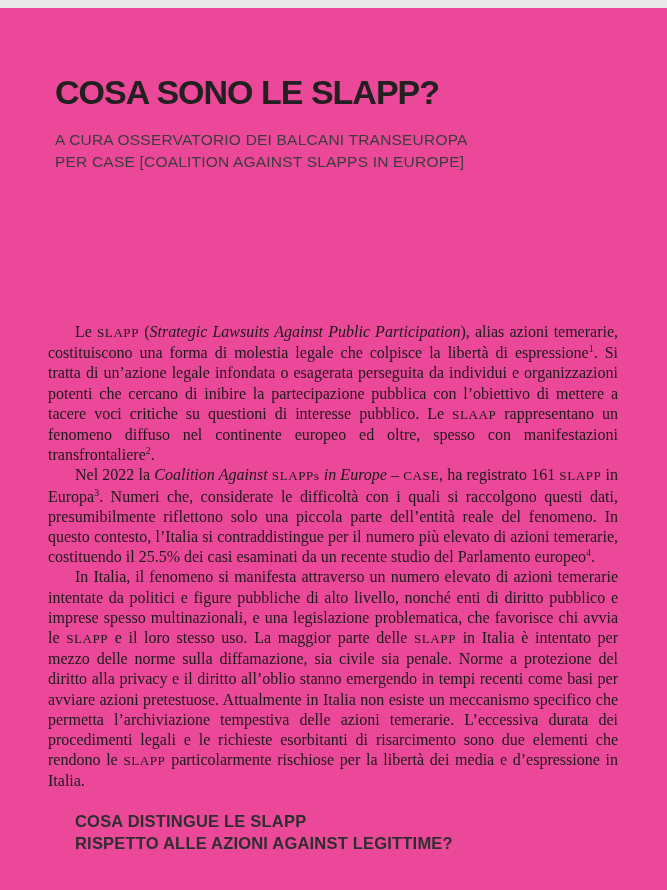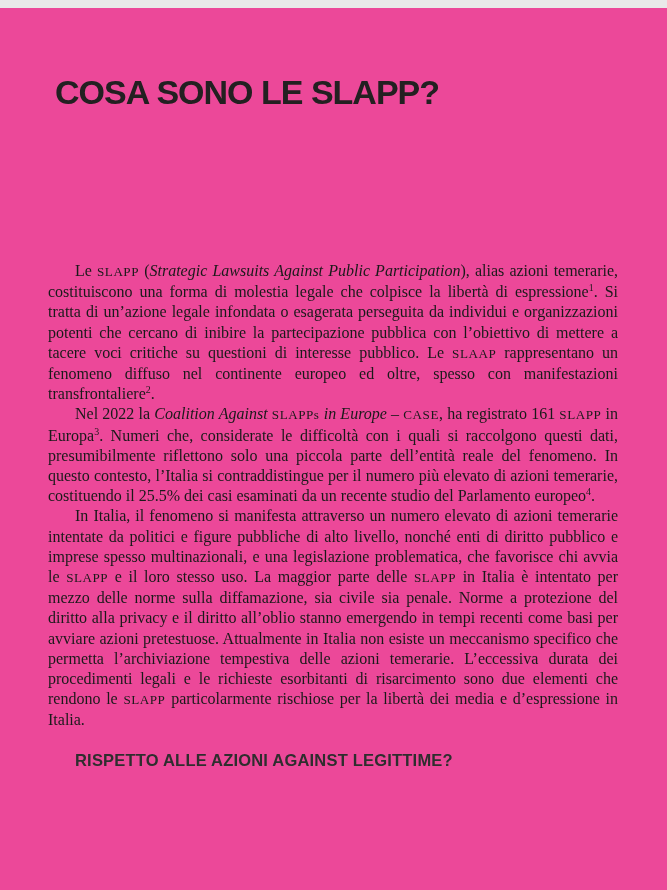--- a/index.html
+++ b/index.html
@@ -61,25 +61,30 @@
     color: #2e2e2e;
   }
 </style>
 </head>
 <body>
 
 <div class="page">
 
   <div class="masthead">
     <h1 class="doc-title" style="margin:0;">COSA SONO LE SLAPP?</h1>
+    <div class="doc-subtitle">
+      <div>A CURA OSSERVATORIO DEI BALCANI TRANSEUROPA</div>
+      <div>PER CASE [COALITION AGAINST SLAPPS IN EUROPE]</div>
+    </div>
   </div>
 
   <div class="article-body">
     <p class="para"><span>Le </span><span class="s-sc">SLAPP</span><span> (</span><span class="s-i">Strategic Lawsuits Against Public Participation</span><span>), alias azioni temerarie, costituiscono una forma di molestia legale che colpisce la libertà di espressione</span><sup class="s-sup">1</sup><span>. Si tratta di un’azione legale infondata o esagerata perseguita da individui e organizzazioni potenti che cercano di inibire la partecipazione pubblica con l’obiettivo di mettere a tacere voci critiche su questioni di interesse pubblico. Le </span><span class="s-sc">SLAAP</span><span> rappresentano un fenomeno diffuso nel continente europeo ed oltre, spesso con manifestazioni transfrontaliere</span><sup class="s-sup">2</sup><span>.</span></p>
     <p class="para"><span>Nel 2022 la </span><span class="s-i">Coalition Against</span><span> </span><span class="s-sc">SLAPPs</span><span> </span><span class="s-i">in Europe</span><span> – </span><span class="s-sc">CASE</span><span>, ha registrato 161 </span><span class="s-sc">SLAPP</span><span> in Europa</span><sup class="s-sup">3</sup><span>. Numeri che, considerate le difficoltà con i quali si raccolgono questi dati, presumibilmente riflettono solo una piccola parte dell’entità reale del fenomeno. In questo contesto, l’Italia si contraddistingue per il numero più elevato di azioni temerarie, costituendo il 25.5% dei casi esaminati da un recente studio del Parlamento europeo</span><sup class="s-sup">4</sup><span>.</span></p>
     <p class="para"><span>In Italia, il fenomeno si manifesta attraverso un numero elevato di azioni temerarie intentate da politici e figure pubbliche di alto livello, nonché enti di diritto pubblico e imprese spesso multinazionali, e una legislazione problematica, che favorisce chi avvia le </span><span class="s-sc">SLAPP</span><span> e il loro stesso uso. La maggior parte delle </span><span class="s-sc">SLAPP</span><span> in Italia è intentato per mezzo delle norme sulla diffamazione, sia civile sia penale. Norme a protezione del diritto alla privacy e il diritto all’oblio stanno emergendo in tempi recenti come basi per avviare azioni pretestuose. Attualmente in Italia non esiste un meccanismo specifico che permetta l’archiviazione tempestiva delle azioni temerarie. L’eccessiva durata dei procedimenti legali e le richieste esorbitanti di risarcimento sono due elementi che rendono le </span><span class="s-sc">SLAPP</span><span> particolarmente rischiose per la libertà dei media e d’espressione in Italia.</span></p>
   </div>
 
   <div class="section-heading">
+    <div>COSA DISTINGUE LE SLAPP</div>
     <div>RISPETTO ALLE AZIONI AGAINST LEGITTIME?</div>
   </div>
 
 </div>
 
 </body></html>

